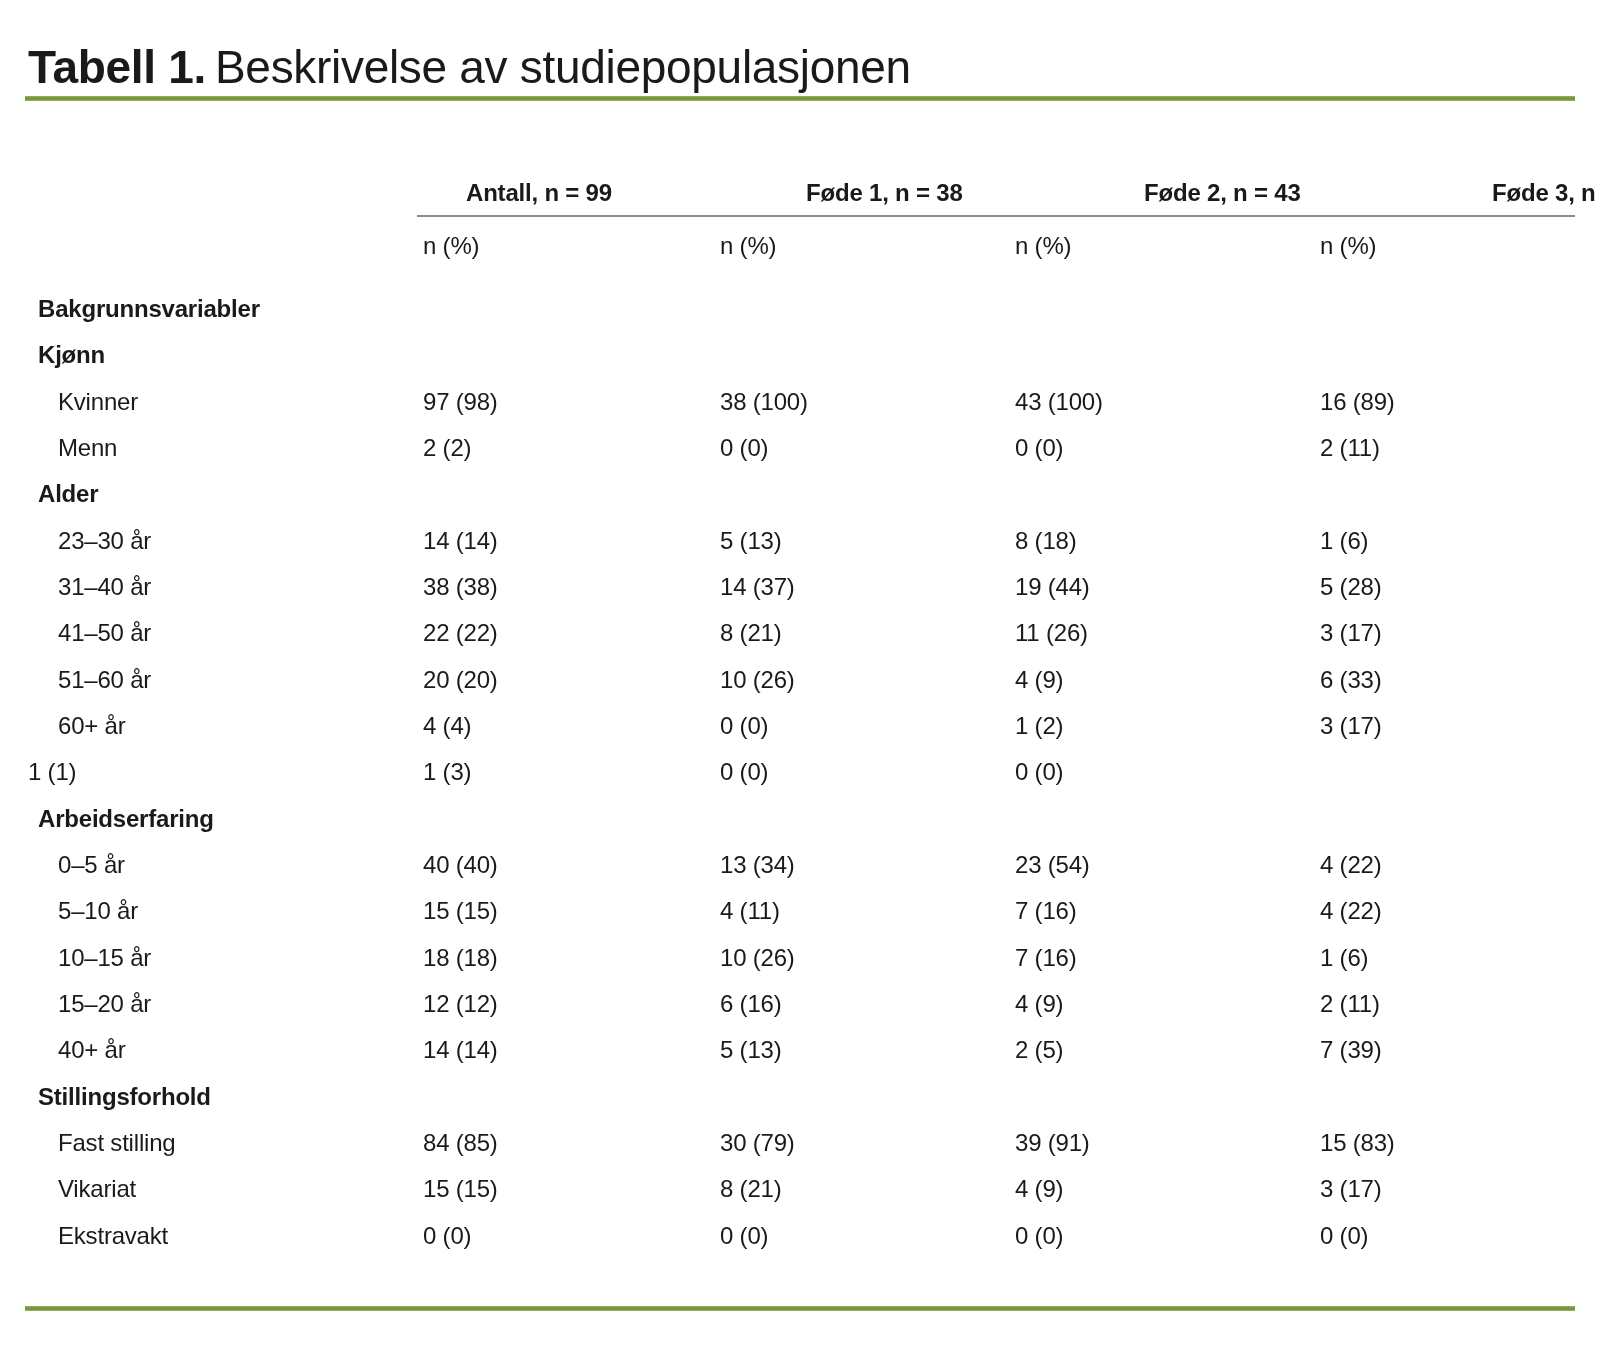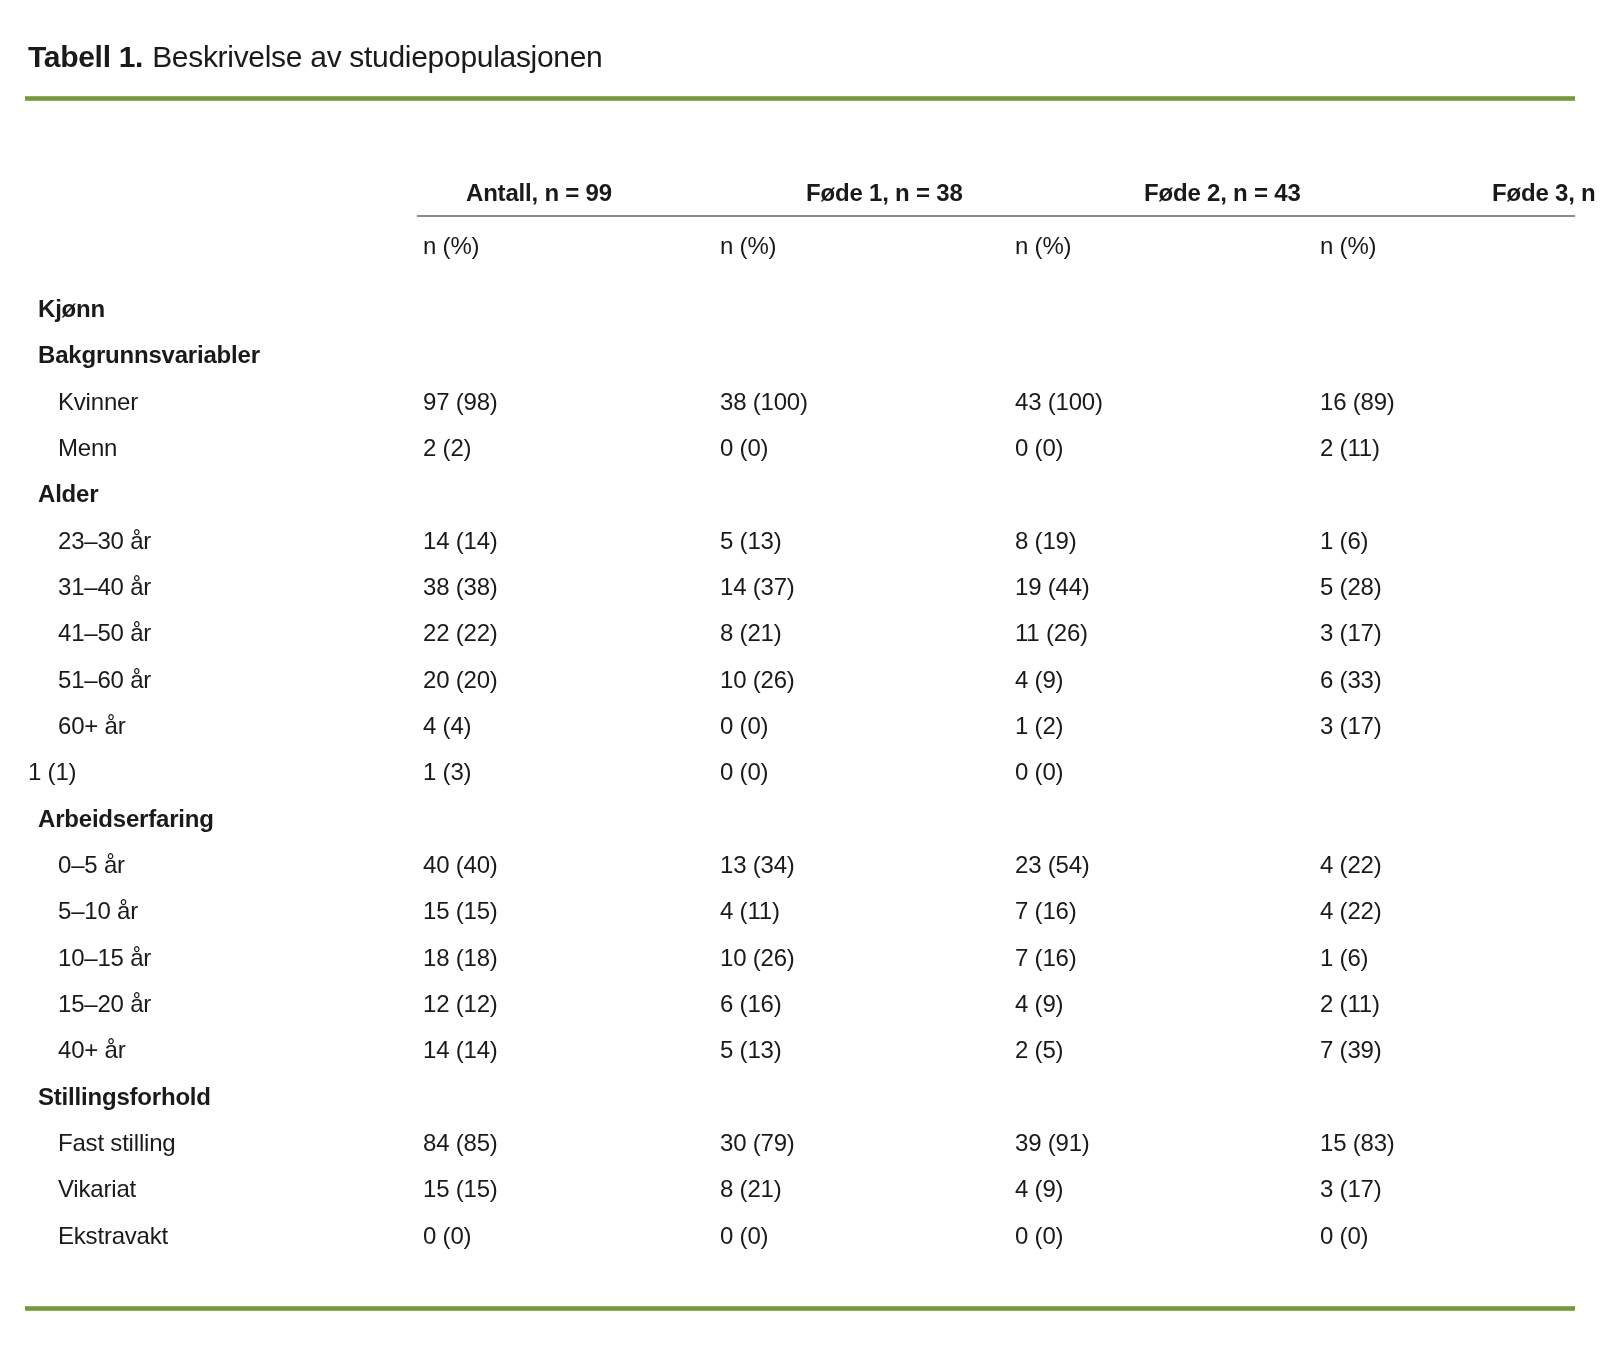--- a/index.html
+++ b/index.html
@@ -17,21 +17,21 @@
   }
   .page {
     position: relative;
     width: 1600px;
     height: 1366px;
   }
   .title {
     position: absolute;
     left: 28px;
     top: 40px;
-    font-size: 30px;
+    font-size: 46px;
     letter-spacing: -0.3px;
     white-space: nowrap;
   }
   .title .title-prefix { font-weight: bold; }
   .title .title-rest { margin-left: 9px; }
 
   .rule-green {
     position: absolute;
     left: 25px;
     width: 1550px;
@@ -114,29 +114,29 @@
       <div class="cell">n (%)</div>
       <div class="cell">n (%)</div>
       <div class="cell">n (%)</div>
       <div class="cell">n (%)</div>
     </div>
 
     <div class="body-spacer"></div>
 
     <div>
   <div class="trow data-row">
+    <div class="cell label section">Bakgrunnsvariabler</div>
+    <div class="cell val"></div>
+    <div class="cell val"></div>
+    <div class="cell val"></div>
+    <div class="cell val"></div>
+  </div>
+
+  <div class="trow data-row">
     <div class="cell label section">Kjønn</div>
-    <div class="cell val"></div>
-    <div class="cell val"></div>
-    <div class="cell val"></div>
-    <div class="cell val"></div>
-  </div>
-
-  <div class="trow data-row">
-    <div class="cell label section">Bakgrunnsvariabler</div>
     <div class="cell val"></div>
     <div class="cell val"></div>
     <div class="cell val"></div>
     <div class="cell val"></div>
   </div>
 
   <div class="trow data-row">
     <div class="cell label">Kvinner</div>
     <div class="cell val">97 (98)</div>
     <div class="cell val">38 (100)</div>
@@ -157,21 +157,21 @@
     <div class="cell val"></div>
     <div class="cell val"></div>
     <div class="cell val"></div>
     <div class="cell val"></div>
   </div>
 
   <div class="trow data-row">
     <div class="cell label">23–30 år</div>
     <div class="cell val">14 (14)</div>
     <div class="cell val">5 (13)</div>
-    <div class="cell val">8 (19)</div>
+    <div class="cell val">8 (18)</div>
     <div class="cell val">1 (6)</div>
   </div>
 
   <div class="trow data-row">
     <div class="cell label">31–40 år</div>
     <div class="cell val">38 (38)</div>
     <div class="cell val">14 (37)</div>
     <div class="cell val">19 (44)</div>
     <div class="cell val">5 (28)</div>
   </div>

